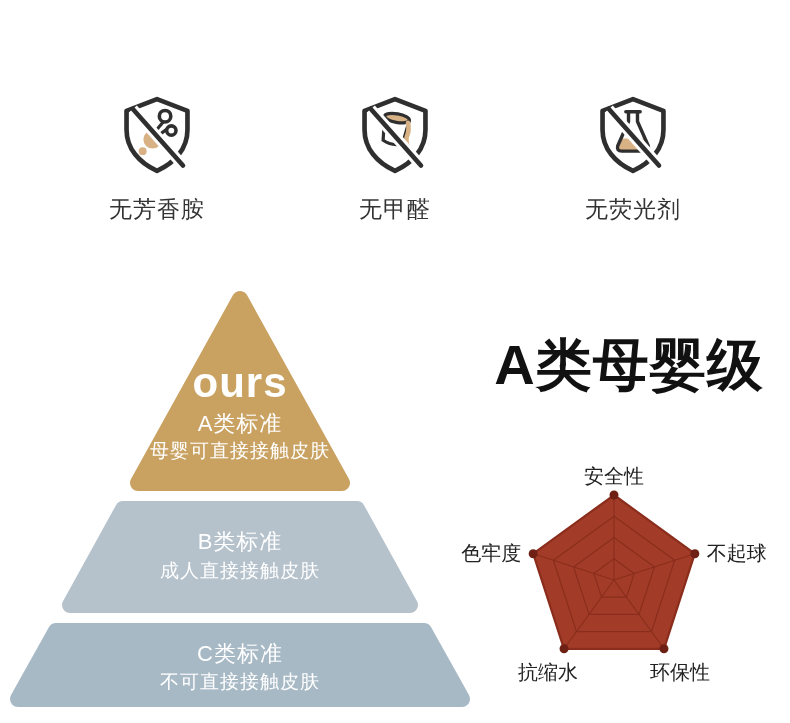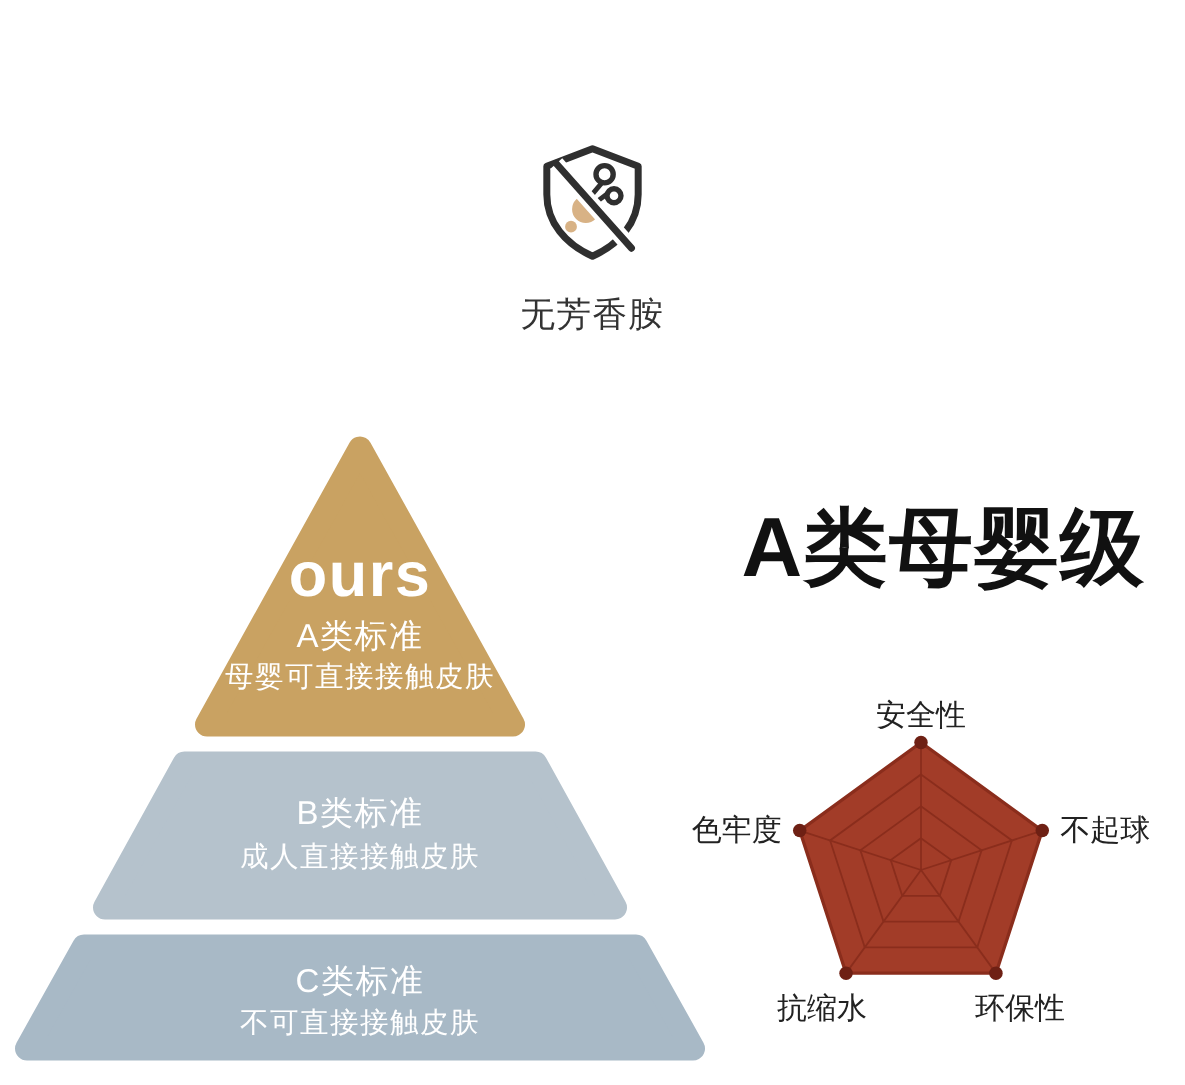--- a/index.html
+++ b/index.html
@@ -93,21 +93,45 @@
         <circle cx="28.5" cy="13.5" r="3.2" fill="#ffffff" stroke="#2f2f2f" stroke-width="2"></circle>
         <circle cx="32" cy="21.5" r="2.6" fill="#ffffff" stroke="#2f2f2f" stroke-width="2"></circle>
         <circle cx="21.5" cy="26.5" r="4.6" fill="#d8b285" stroke="#d8b285" stroke-width="1"></circle>
         <circle cx="16" cy="33" r="2.2" fill="#d8b285"></circle>
         <line x1="10.5" y1="9.5" x2="38.5" y2="41" stroke="#ffffff" stroke-width="6"></line>
         <line x1="10.5" y1="9.5" x2="38.5" y2="41" stroke="#2f2f2f" stroke-width="2.6" stroke-linecap="round"></line>
       </svg>
       <div class="badge-label">无芳香胺</div>
     </div>
 
+    <div class="badge">
+      <svg viewBox="0 0 48 48">
+        <path d="M24 4 L41 10.5 V21 C41 31.5 34 39.5 24 44 C14 39.5 7 31.5 7 21 V10.5 Z" fill="none" stroke="#2f2f2f" stroke-width="2.6" stroke-linejoin="round"></path>
+        <g transform="rotate(10 24 21)">
+          <ellipse cx="24" cy="14.5" rx="7" ry="2.4" fill="#d8b285" stroke="#2f2f2f" stroke-width="1.8"></ellipse>
+          <path d="M17 14.5 L18.5 28 Q24 30.5 29.5 28 L31 14.5" fill="none" stroke="#2f2f2f" stroke-width="1.8"></path>
+          <path d="M30.5 16 q1.5 4 0.8 7 q-0.6 2.6 1 5.5" fill="none" stroke="#d8b285" stroke-width="2.6" stroke-linecap="round"></path>
+        </g>
+        <line x1="10.5" y1="9.5" x2="38.5" y2="41" stroke="#ffffff" stroke-width="6"></line>
+        <line x1="10.5" y1="9.5" x2="38.5" y2="41" stroke="#2f2f2f" stroke-width="2.6" stroke-linecap="round"></line>
+      </svg>
+      <div class="badge-label">无甲醛</div>
+    </div>
 
+    <div class="badge">
+      <svg viewBox="0 0 48 48">
+        <path d="M24 4 L41 10.5 V21 C41 31.5 34 39.5 24 44 C14 39.5 7 31.5 7 21 V10.5 Z" fill="none" stroke="#2f2f2f" stroke-width="2.6" stroke-linejoin="round"></path>
+        <path d="M18 26 L16 30.5 Q15.6 33 18 33 H30 Q32.4 33 32 30.5 L30 26 Z" fill="#d8b285"></path>
+        <path d="M21.5 11 V16.5 L15.5 30 Q14.6 33 17.8 33 H30.2 Q33.4 33 32.5 30 L26.5 16.5 V11" fill="none" stroke="#2f2f2f" stroke-width="1.9" stroke-linejoin="round"></path>
+        <line x1="20" y1="11" x2="28" y2="11" stroke="#2f2f2f" stroke-width="1.9" stroke-linecap="round"></line>
+        <line x1="10.5" y1="9.5" x2="38.5" y2="41" stroke="#ffffff" stroke-width="6"></line>
+        <line x1="10.5" y1="9.5" x2="38.5" y2="41" stroke="#2f2f2f" stroke-width="2.6" stroke-linecap="round"></line>
+      </svg>
+      <div class="badge-label">无荧光剂</div>
+    </div>
 
   </div>
 
   <svg class="pyramid-svg" viewBox="0 0 480 432">
     <polygon points="240,14 342,198 138,198" stroke-width="16" stroke-linejoin="round" fill="#c9a262" stroke="#c9a262"></polygon>
     <polygon points="123,224 357,224 410,320 70,320" stroke-width="16" stroke-linejoin="round" fill="#b5c2cc" stroke="#b5c2cc"></polygon>
     <polygon points="56,346 424,346 462,414 18,414" stroke-width="16" stroke-linejoin="round" fill="#a8b9c6" stroke="#a8b9c6"></polygon>
 
     <text class="pyr-brand" x="240" y="112" text-anchor="middle">ours</text>
     <text class="pyr-grade" x="240" y="146" text-anchor="middle">A类标准</text>

